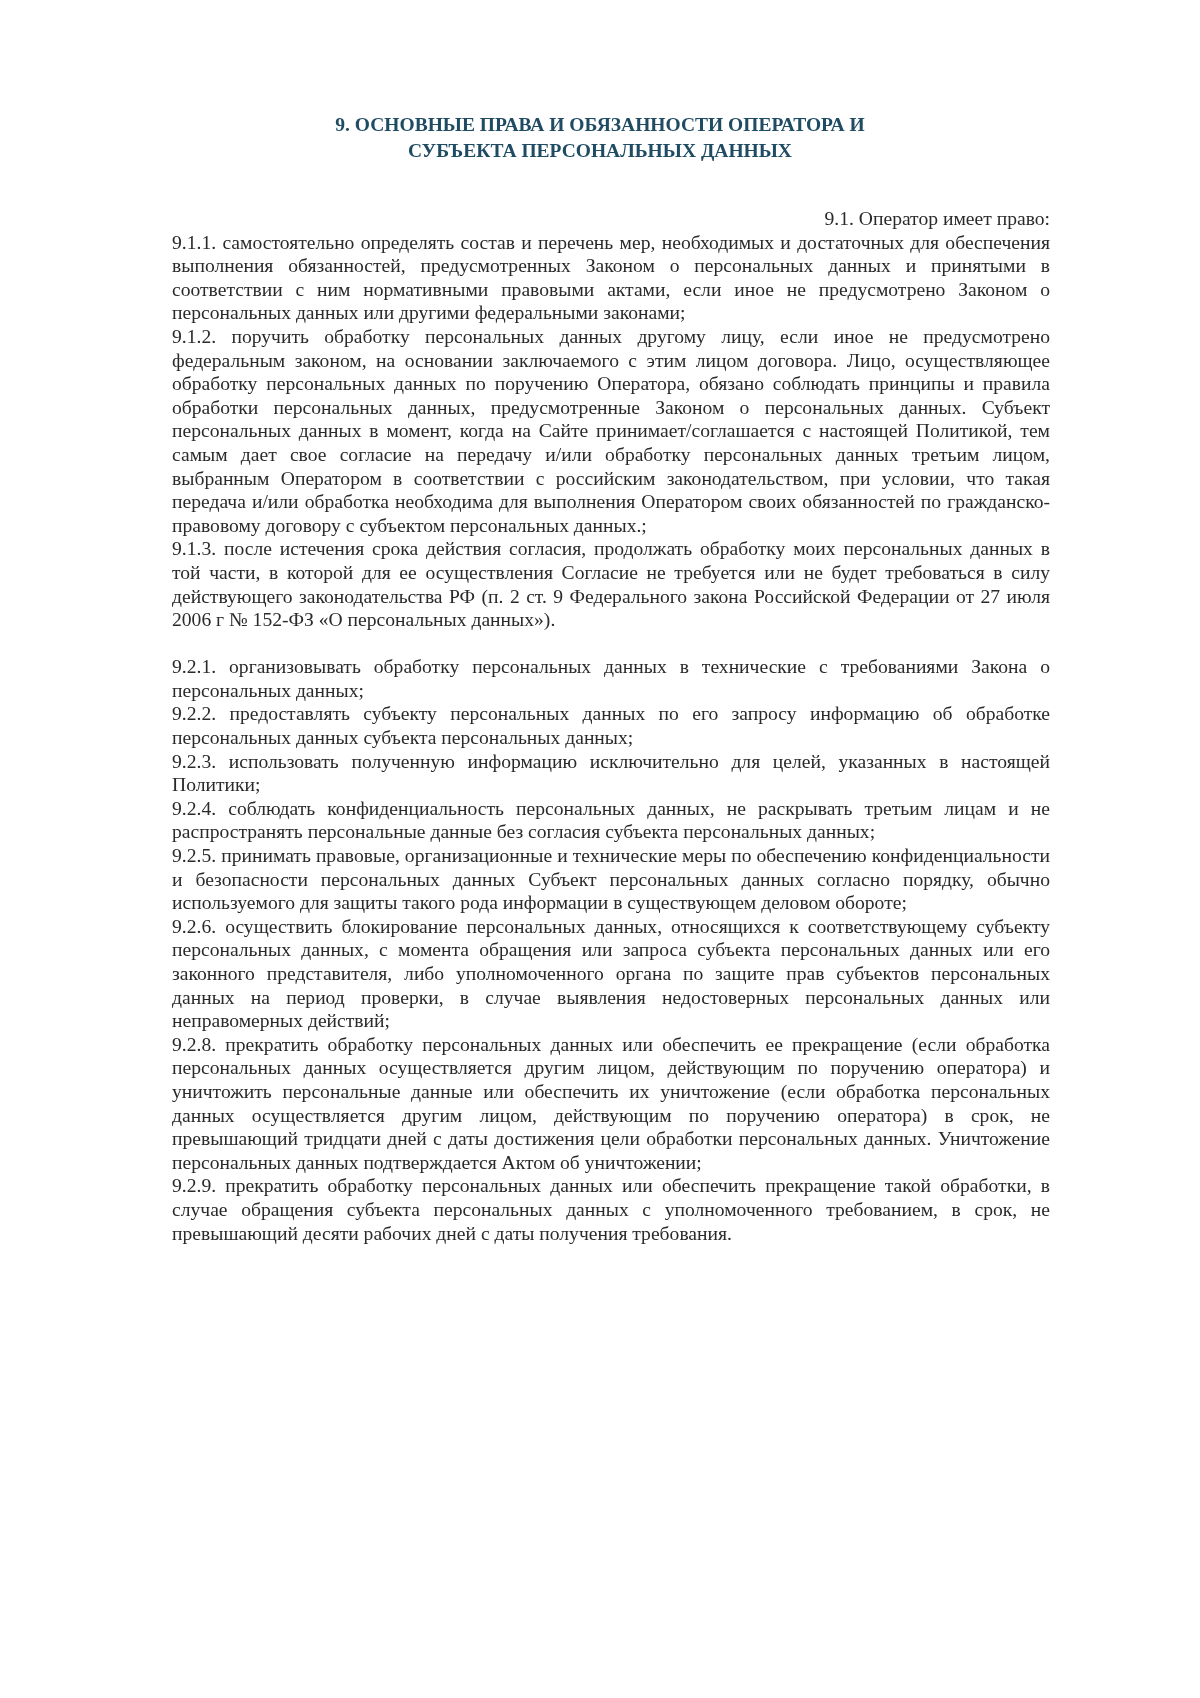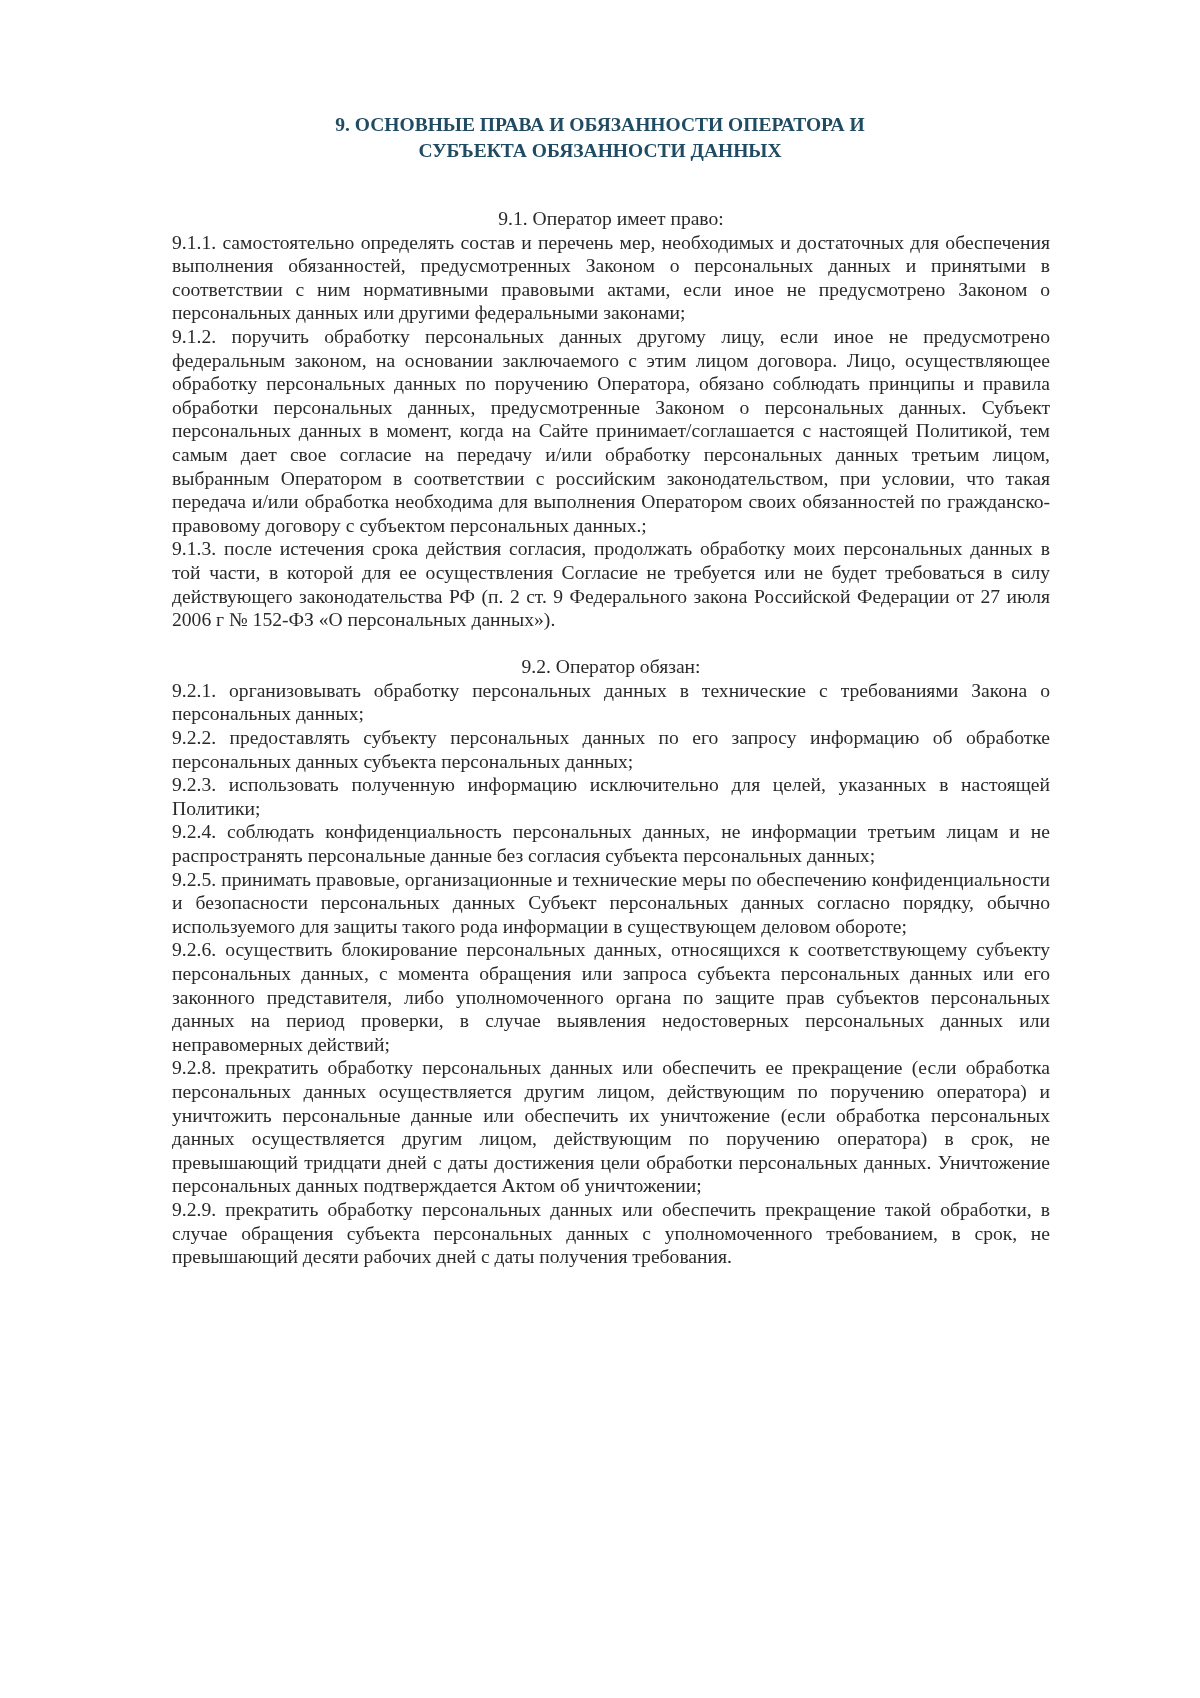--- a/index.html
+++ b/index.html
@@ -18,48 +18,47 @@
   }
   .title div { white-space: nowrap; }
   .body {
     position: absolute; left: 172px; top: 207px; width: 878px;
     font-family: "Liberation Serif", serif;
     font-size: 19.6px;
     line-height: 23.6px;
     color: #2a2a2a;
   }
   .p { text-align: justify; margin: 0; }
-  .p.nojust { text-align: center; }
+  .p.nojust { text-align: right; }
   .gap { height: 23.6px; }
 </style>
 </head>
 <body>
 
 <div class="page">
   <div class="title">
     <div>9. ОСНОВНЫЕ ПРАВА И ОБЯЗАННОСТИ ОПЕРАТОРА И</div>
-    <div>СУБЪЕКТА ОБЯЗАННОСТИ ДАННЫХ</div>
+    <div>СУБЪЕКТА ПЕРСОНАЛЬНЫХ ДАННЫХ</div>
   </div>
 
   <div class="body">
 
     <div>
       <p class="p nojust">9.1. Оператор имеет право:</p>
       <p class="p">9.1.1. самостоятельно определять состав и перечень мер, необходимых и достаточных для обеспечения выполнения обязанностей, предусмотренных Законом о персональных данных и принятыми в соответствии с ним нормативными правовыми актами, если иное не предусмотрено Законом о персональных данных или другими федеральными законами;</p>
       <p class="p">9.1.2. поручить обработку персональных данных другому лицу, если иное не предусмотрено федеральным законом, на основании заключаемого с этим лицом договора. Лицо, осуществляющее обработку персональных данных по поручению Оператора, обязано соблюдать принципы и правила обработки персональных данных, предусмотренные Законом о персональных данных. Субъект персональных данных в момент, когда на Сайте принимает/соглашается с настоящей Политикой, тем самым дает свое согласие на передачу и/или обработку персональных данных третьим лицом, выбранным Оператором в соответствии с российским законодательством, при условии, что такая передача и/или обработка необходима для выполнения Оператором своих обязанностей по гражданско-правовому договору с субъектом персональных данных.;</p>
       <p class="p">9.1.3. после истечения срока действия согласия, продолжать обработку моих персональных данных в той части, в которой для ее осуществления Согласие не требуется или не будет требоваться в силу действующего законодательства РФ (п. 2 ст. 9 Федерального закона Российской Федерации от 27 июля 2006 г № 152-ФЗ «О персональных данных»).</p>
     </div>
     <div class="gap"></div>
 
     <div>
-      <p class="p nojust">9.2. Оператор обязан:</p>
       <p class="p">9.2.1. организовывать обработку персональных данных в технические с требованиями Закона о персональных данных;</p>
       <p class="p">9.2.2. предоставлять субъекту персональных данных по его запросу информацию об обработке персональных данных субъекта персональных данных;</p>
       <p class="p">9.2.3. использовать полученную информацию исключительно для целей, указанных в настоящей Политики;</p>
-      <p class="p">9.2.4. соблюдать конфиденциальность персональных данных, не информации третьим лицам и не распространять персональные данные без согласия субъекта персональных данных;</p>
+      <p class="p">9.2.4. соблюдать конфиденциальность персональных данных, не раскрывать третьим лицам и не распространять персональные данные без согласия субъекта персональных данных;</p>
       <p class="p">9.2.5. принимать правовые, организационные и технические меры по обеспечению конфиденциальности и безопасности персональных данных Субъект персональных данных согласно порядку, обычно используемого для защиты такого рода информации в существующем деловом обороте;</p>
       <p class="p">9.2.6. осуществить блокирование персональных данных, относящихся к соответствующему субъекту персональных данных, с момента обращения или запроса субъекта персональных данных или его законного представителя, либо уполномоченного органа по защите прав субъектов персональных данных на период проверки, в случае выявления недостоверных персональных данных или неправомерных действий;</p>
       <p class="p">9.2.8. прекратить обработку персональных данных или обеспечить ее прекращение (если обработка персональных данных осуществляется другим лицом, действующим по поручению оператора) и уничтожить персональные данные или обеспечить их уничтожение (если обработка персональных данных осуществляется другим лицом, действующим по поручению оператора) в срок, не превышающий тридцати дней с даты достижения цели обработки персональных данных. Уничтожение персональных данных подтверждается Актом об уничтожении;</p>
       <p class="p">9.2.9. прекратить обработку персональных данных или обеспечить прекращение такой обработки, в случае обращения субъекта персональных данных с уполномоченного требованием, в срок, не превышающий десяти рабочих дней с даты получения требования.</p>
     </div>
     <div class="gap"></div>
 
   </div>
 </div>
 

